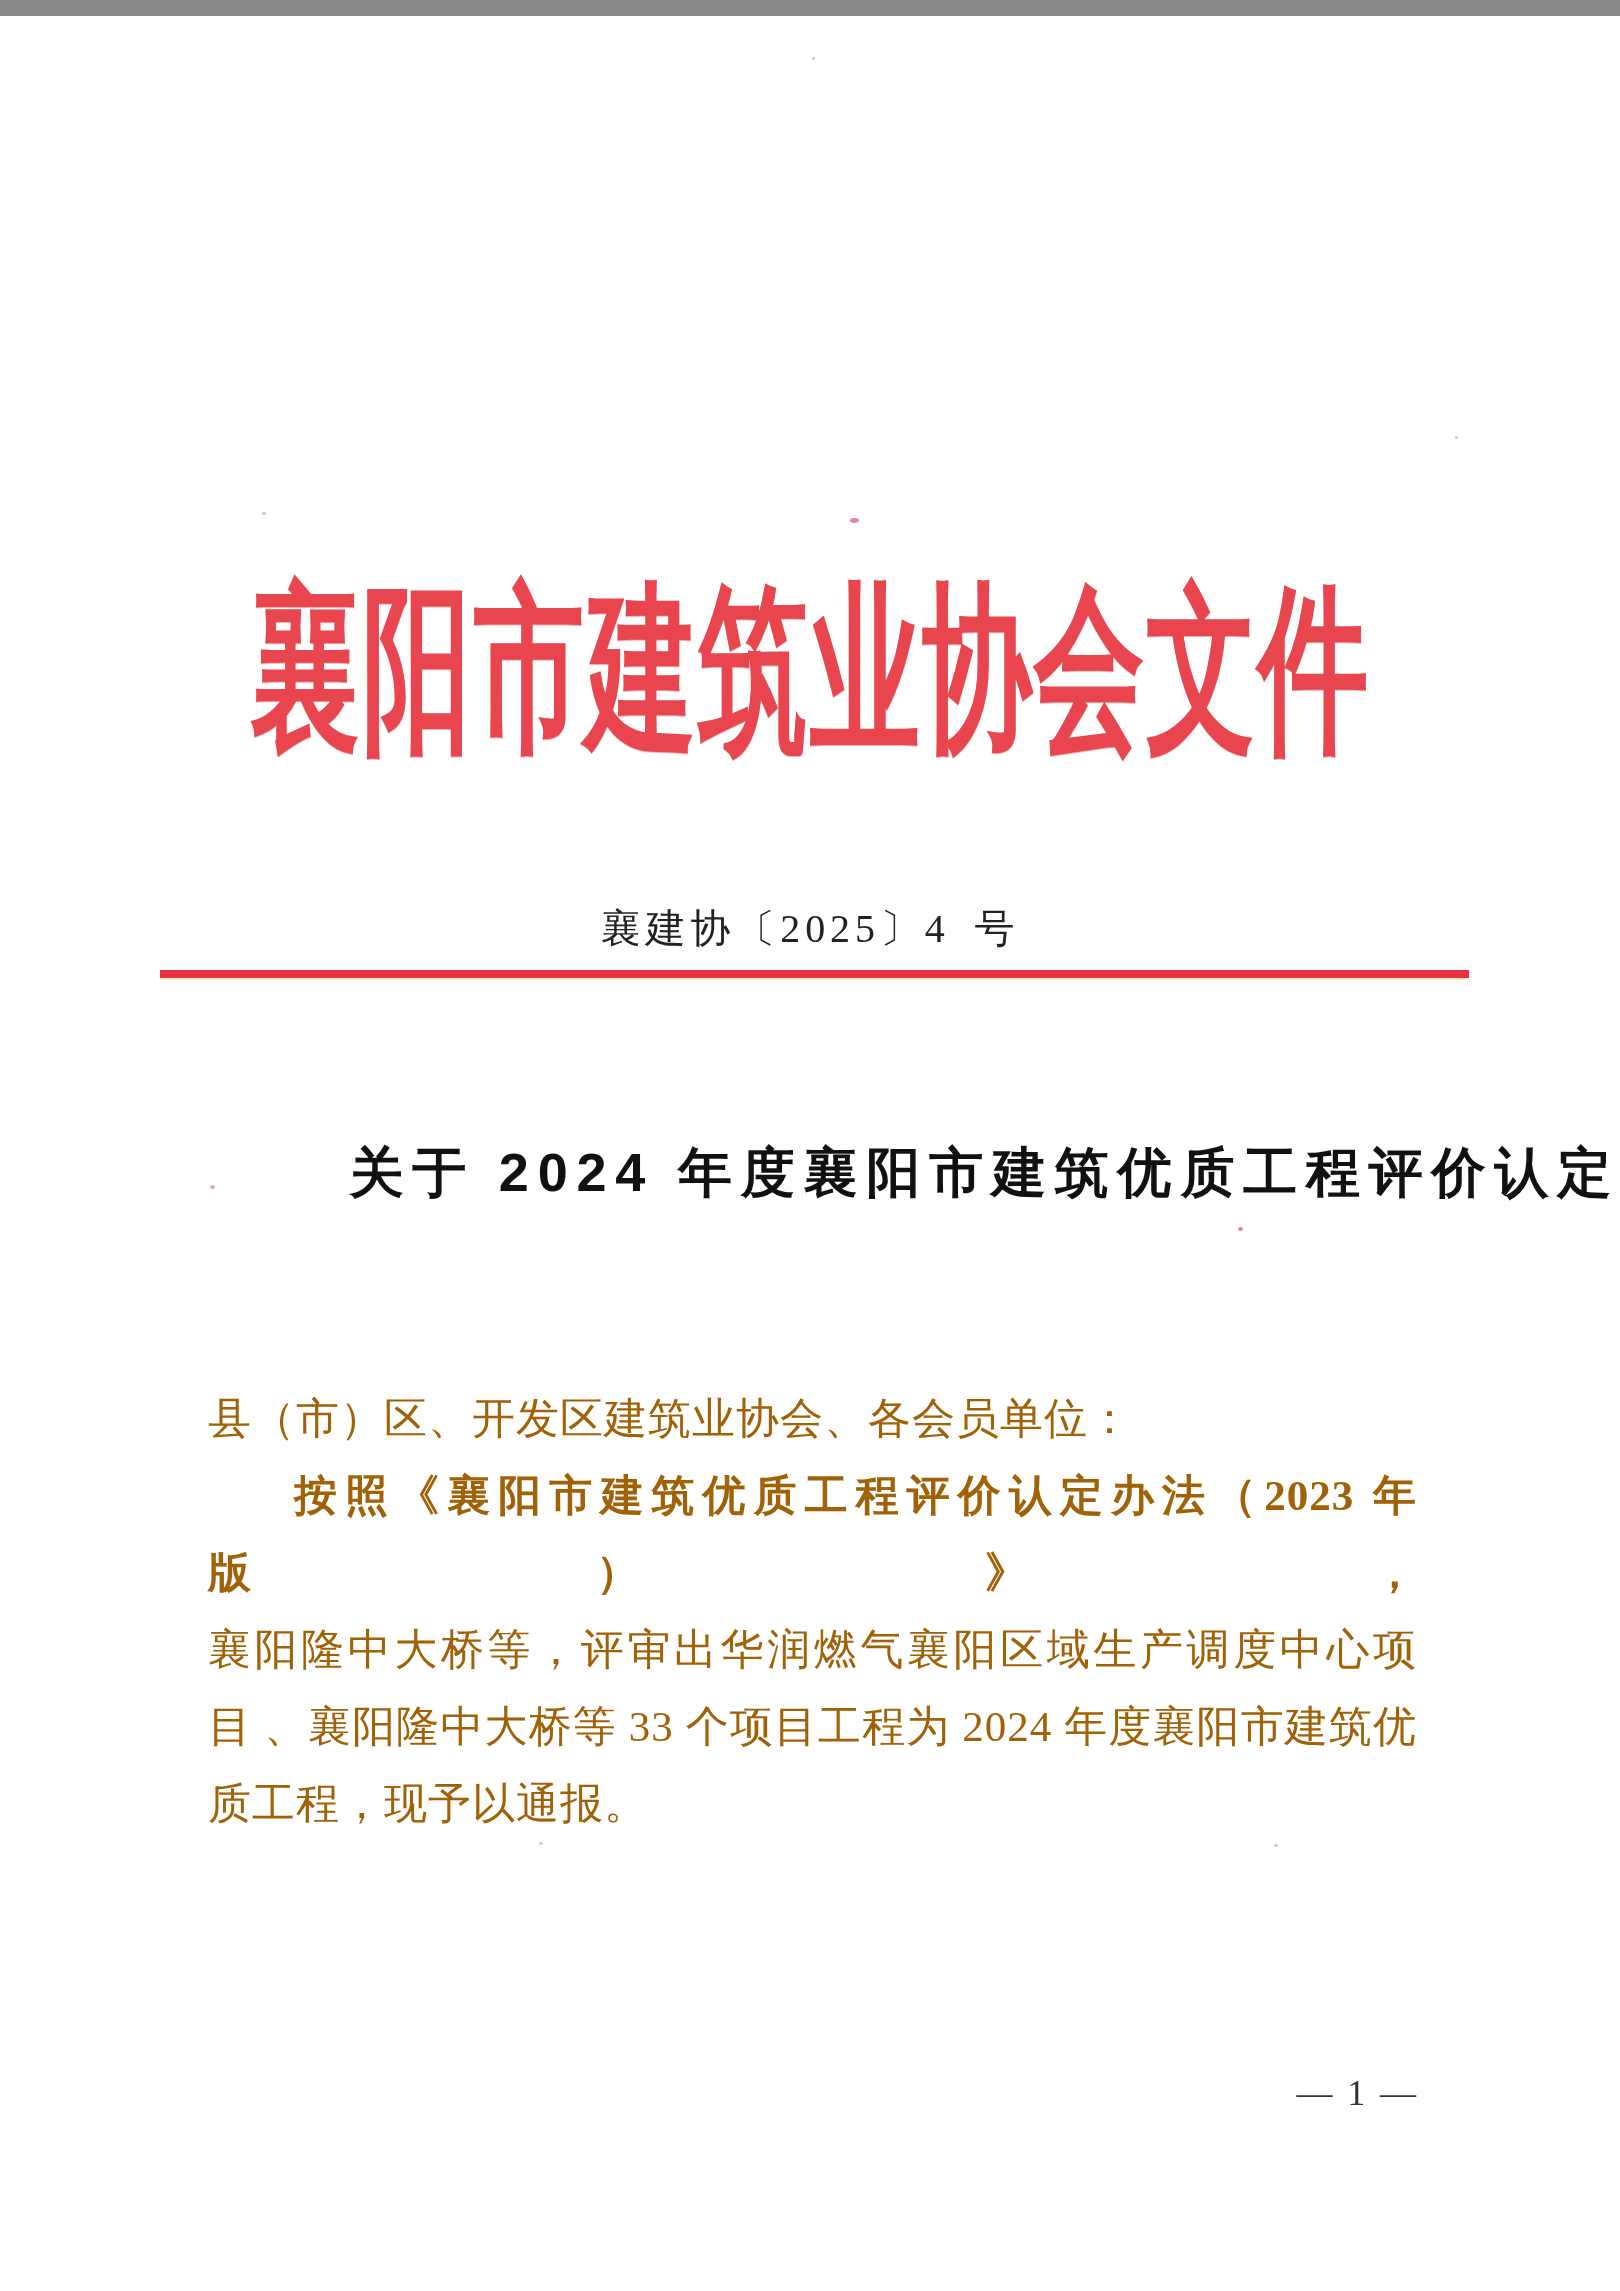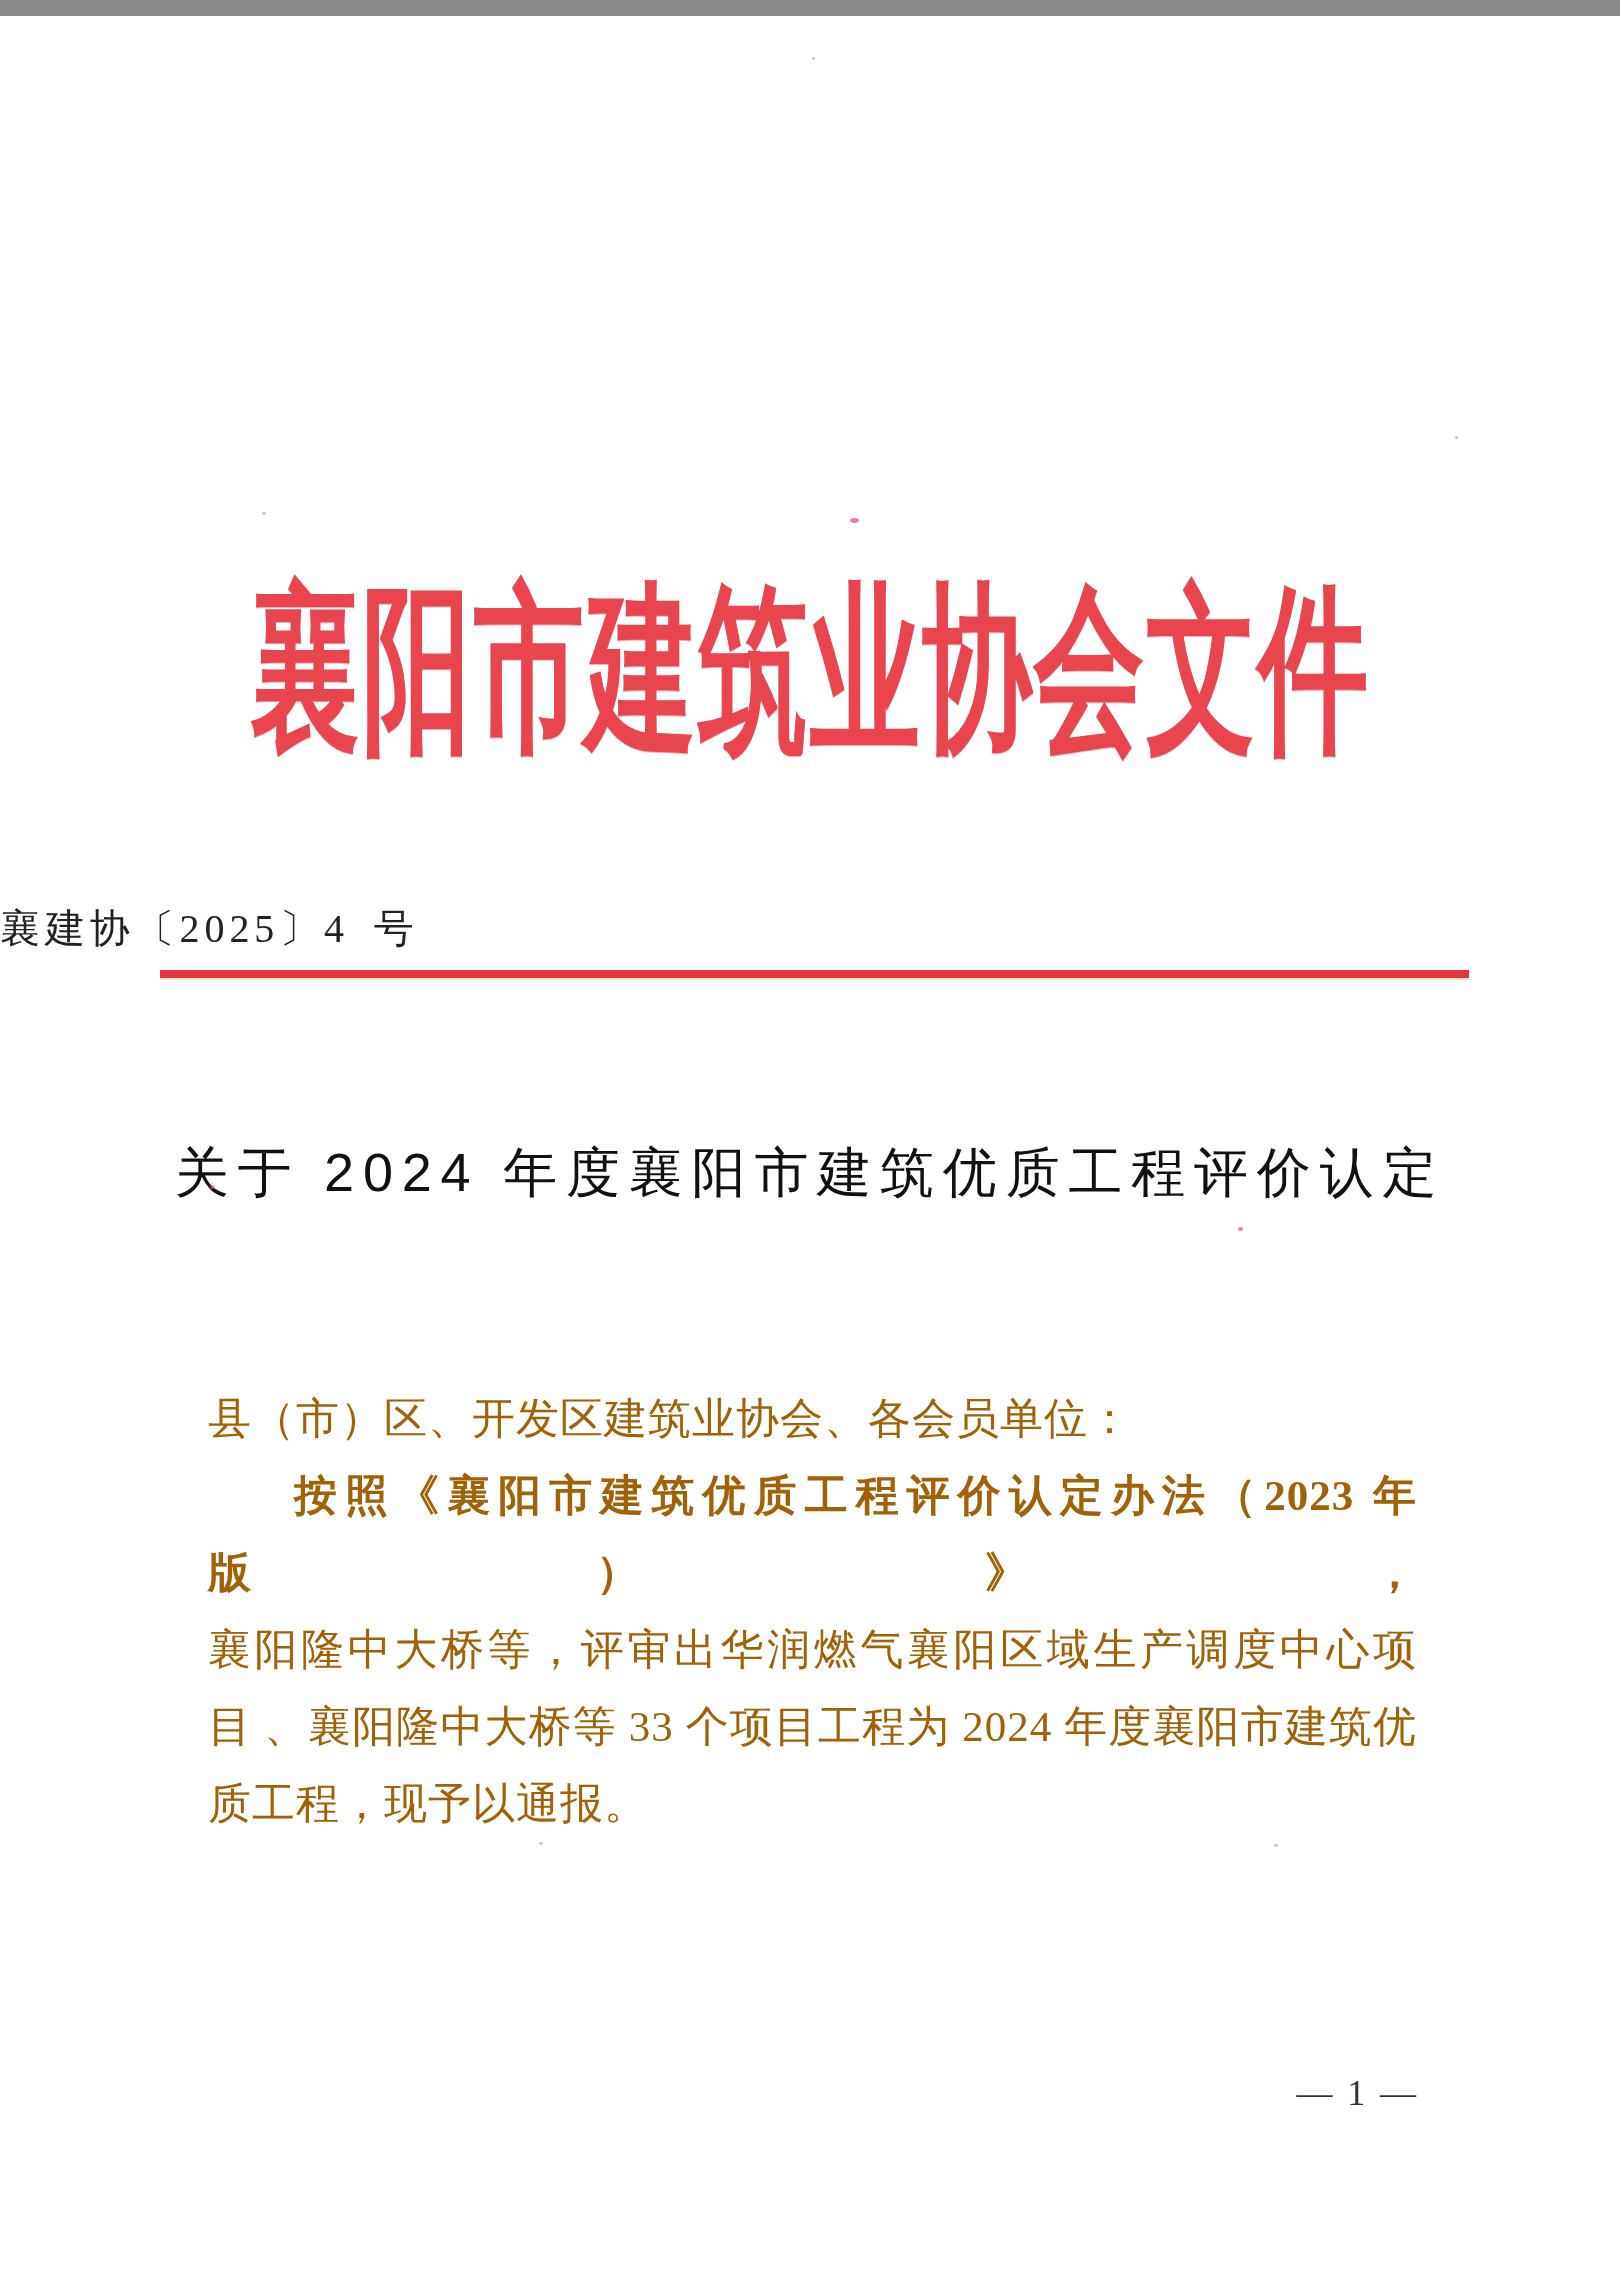--- a/index.html
+++ b/index.html
@@ -24,42 +24,42 @@
     letter-spacing:2px;
     transform:scaleY(1.65);
     transform-origin:top center;
     white-space:nowrap;
     text-shadow:0 1px 0 rgba(200,40,40,.35);
   }
   
   .doc-number{
     position:absolute;
     top:885px;left:0;width:100%;
-    text-align:left;
+    text-align:center;
     font-size:40px;
     letter-spacing:4.9px;
     word-spacing:9.8px;
     color:#222;
     white-space:nowrap;
   }
   
   .red-rule{
     position:absolute;
     top:954px;left:160px;
     width:1309px;height:7.8px;
     box-shadow:0 2px 0 rgba(235,190,60,.35);
   }
   
   .doc-title{
     position:absolute;
     top:1117px;left:0;width:100%;
     margin:0;
-    text-align:center;
+    text-align:right;
     font-family:"Liberation Sans","DejaVu Sans",sans-serif;
-    font-weight:400;
+    font-weight:700;
     font-size:54px;
     line-height:78px;
     letter-spacing:8.8px;
     color:#111;
   }
   .doc-title span{display:block;}
   
   .body-text{
     position:absolute;
     top:1364px;left:208px;

